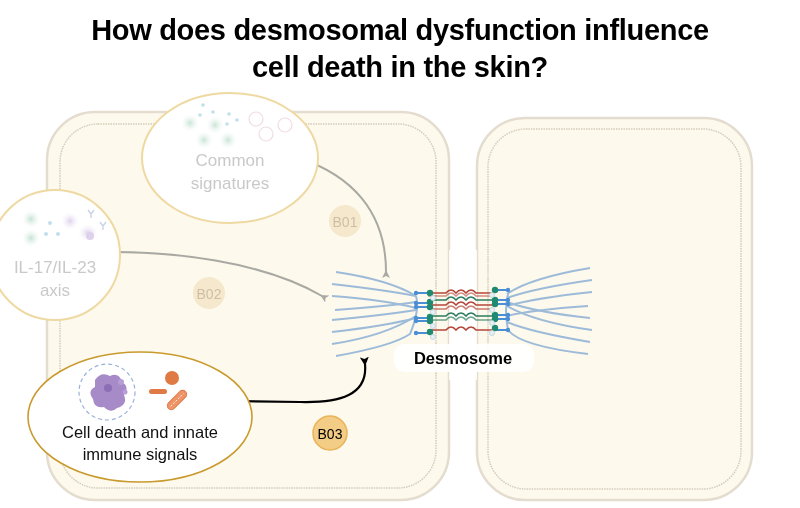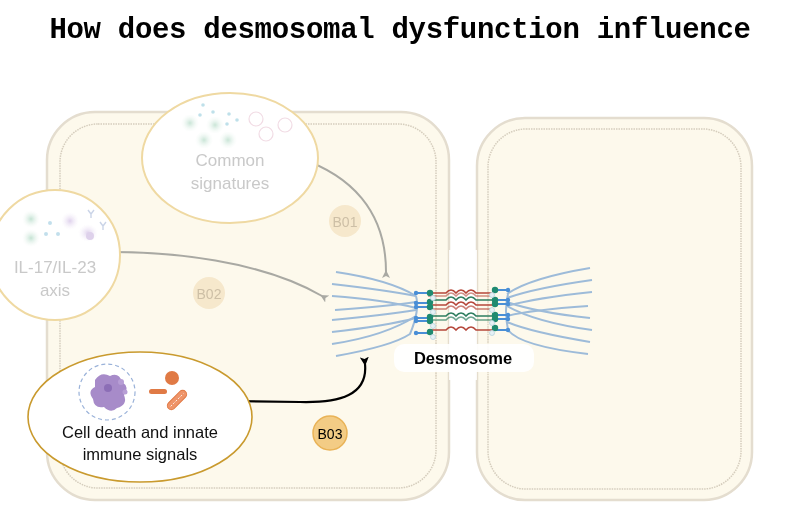--- a/index.html
+++ b/index.html
@@ -1,19 +1,19 @@
 <!DOCTYPE html>
 <html><head>
 <meta charset="utf-8">
 <style>
   html, body { margin: 0; padding: 0; background: #ffffff; }
   body { width: 800px; height: 508px; position: relative; overflow: hidden; font-family: "Liberation Sans", sans-serif; }
   #title {
     position: absolute; left: 0; top: 12px; width: 800px; text-align: center;
-    font-family: Liberation Mono, monospace; font-weight: bold; font-size: 29px; line-height: 37px;
+    font-family: Liberation Sans, sans-serif; font-weight: bold; font-size: 29px; line-height: 37px;
     color: #000; letter-spacing: -0.3px;
   }
   #title span { display: block; }
   svg#diagram { position: absolute; left: 0; top: 0; }
   .lbl { font-family: "Liberation Sans", sans-serif; }
 </style>
 </head>
 <body>
 
 <svg id="diagram" width="800" height="508" viewBox="0 0 800 508">
@@ -230,13 +230,14 @@
     <text class="lbl" x="209" y="299" text-anchor="middle" font-size="14" fill="#cdbfa6">B02</text>
   </g>
   <g>
     <circle cx="330" cy="433" r="17" fill="#f3cc85" stroke="#e9b357" stroke-width="1.5"></circle>
     <text class="lbl" x="330" y="439" text-anchor="middle" font-size="14" fill="#000">B03</text>
   </g>
 </svg>
 
 <div id="title">
   <span>How does desmosomal dysfunction influence</span>
+  <span>cell death in the skin?</span>
 </div>
 
 </body></html>

